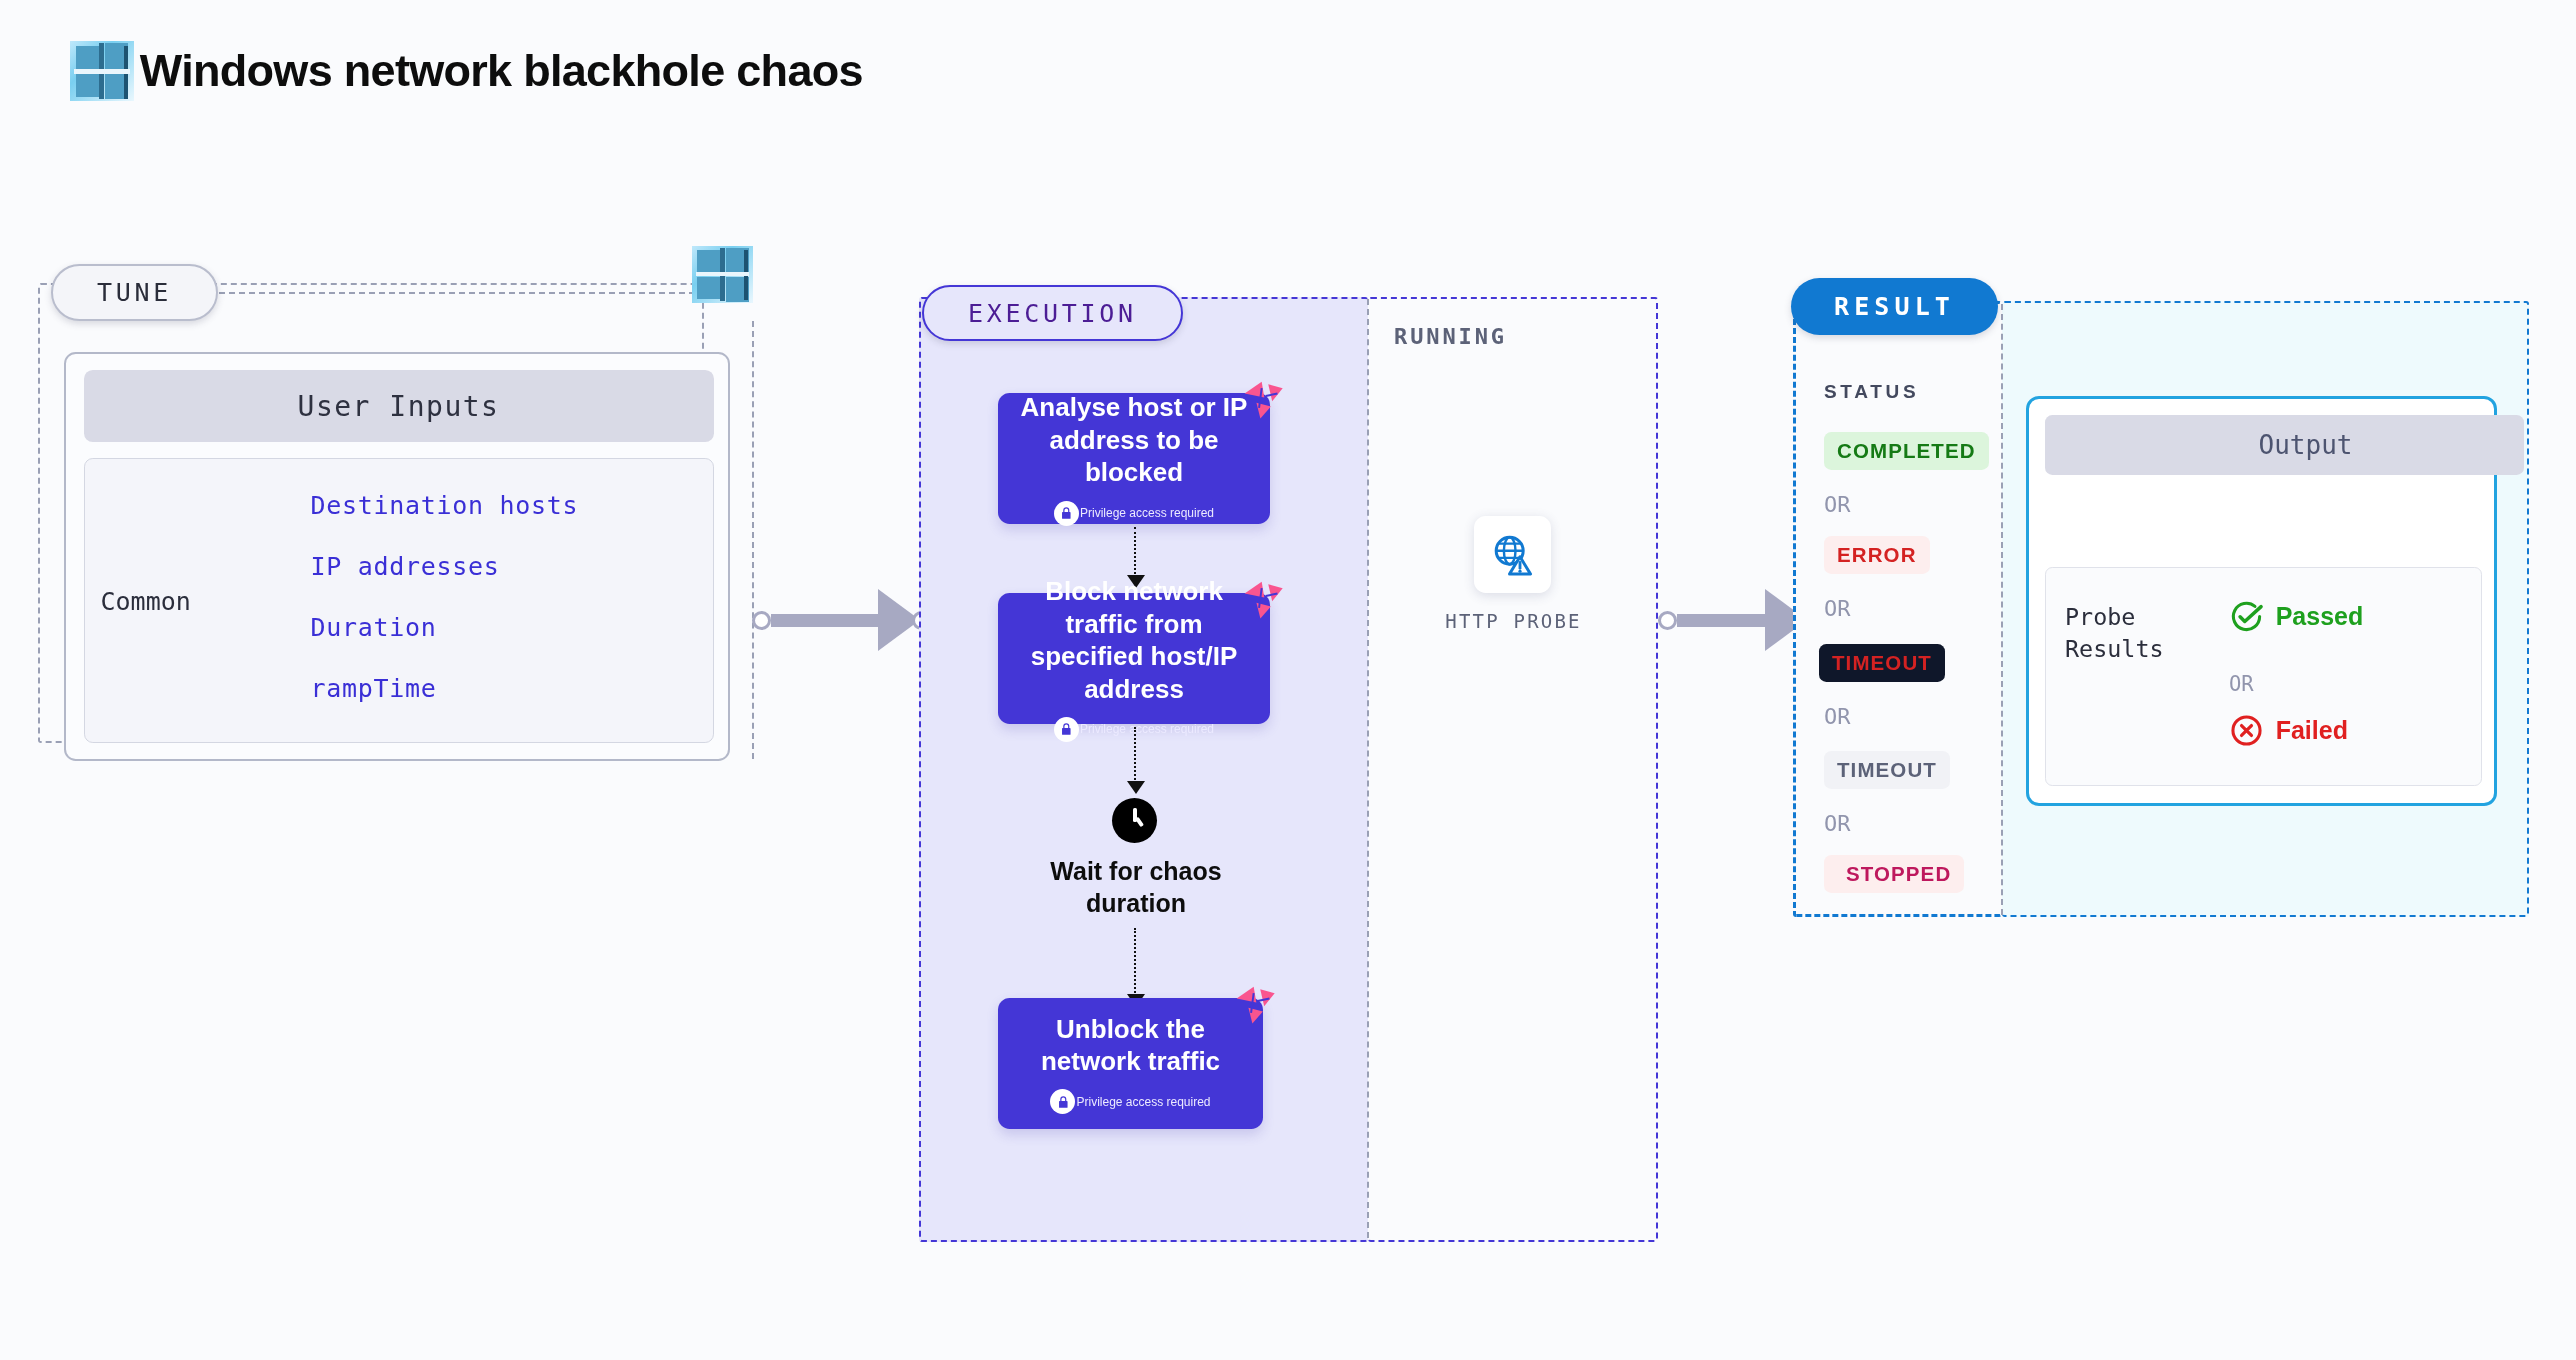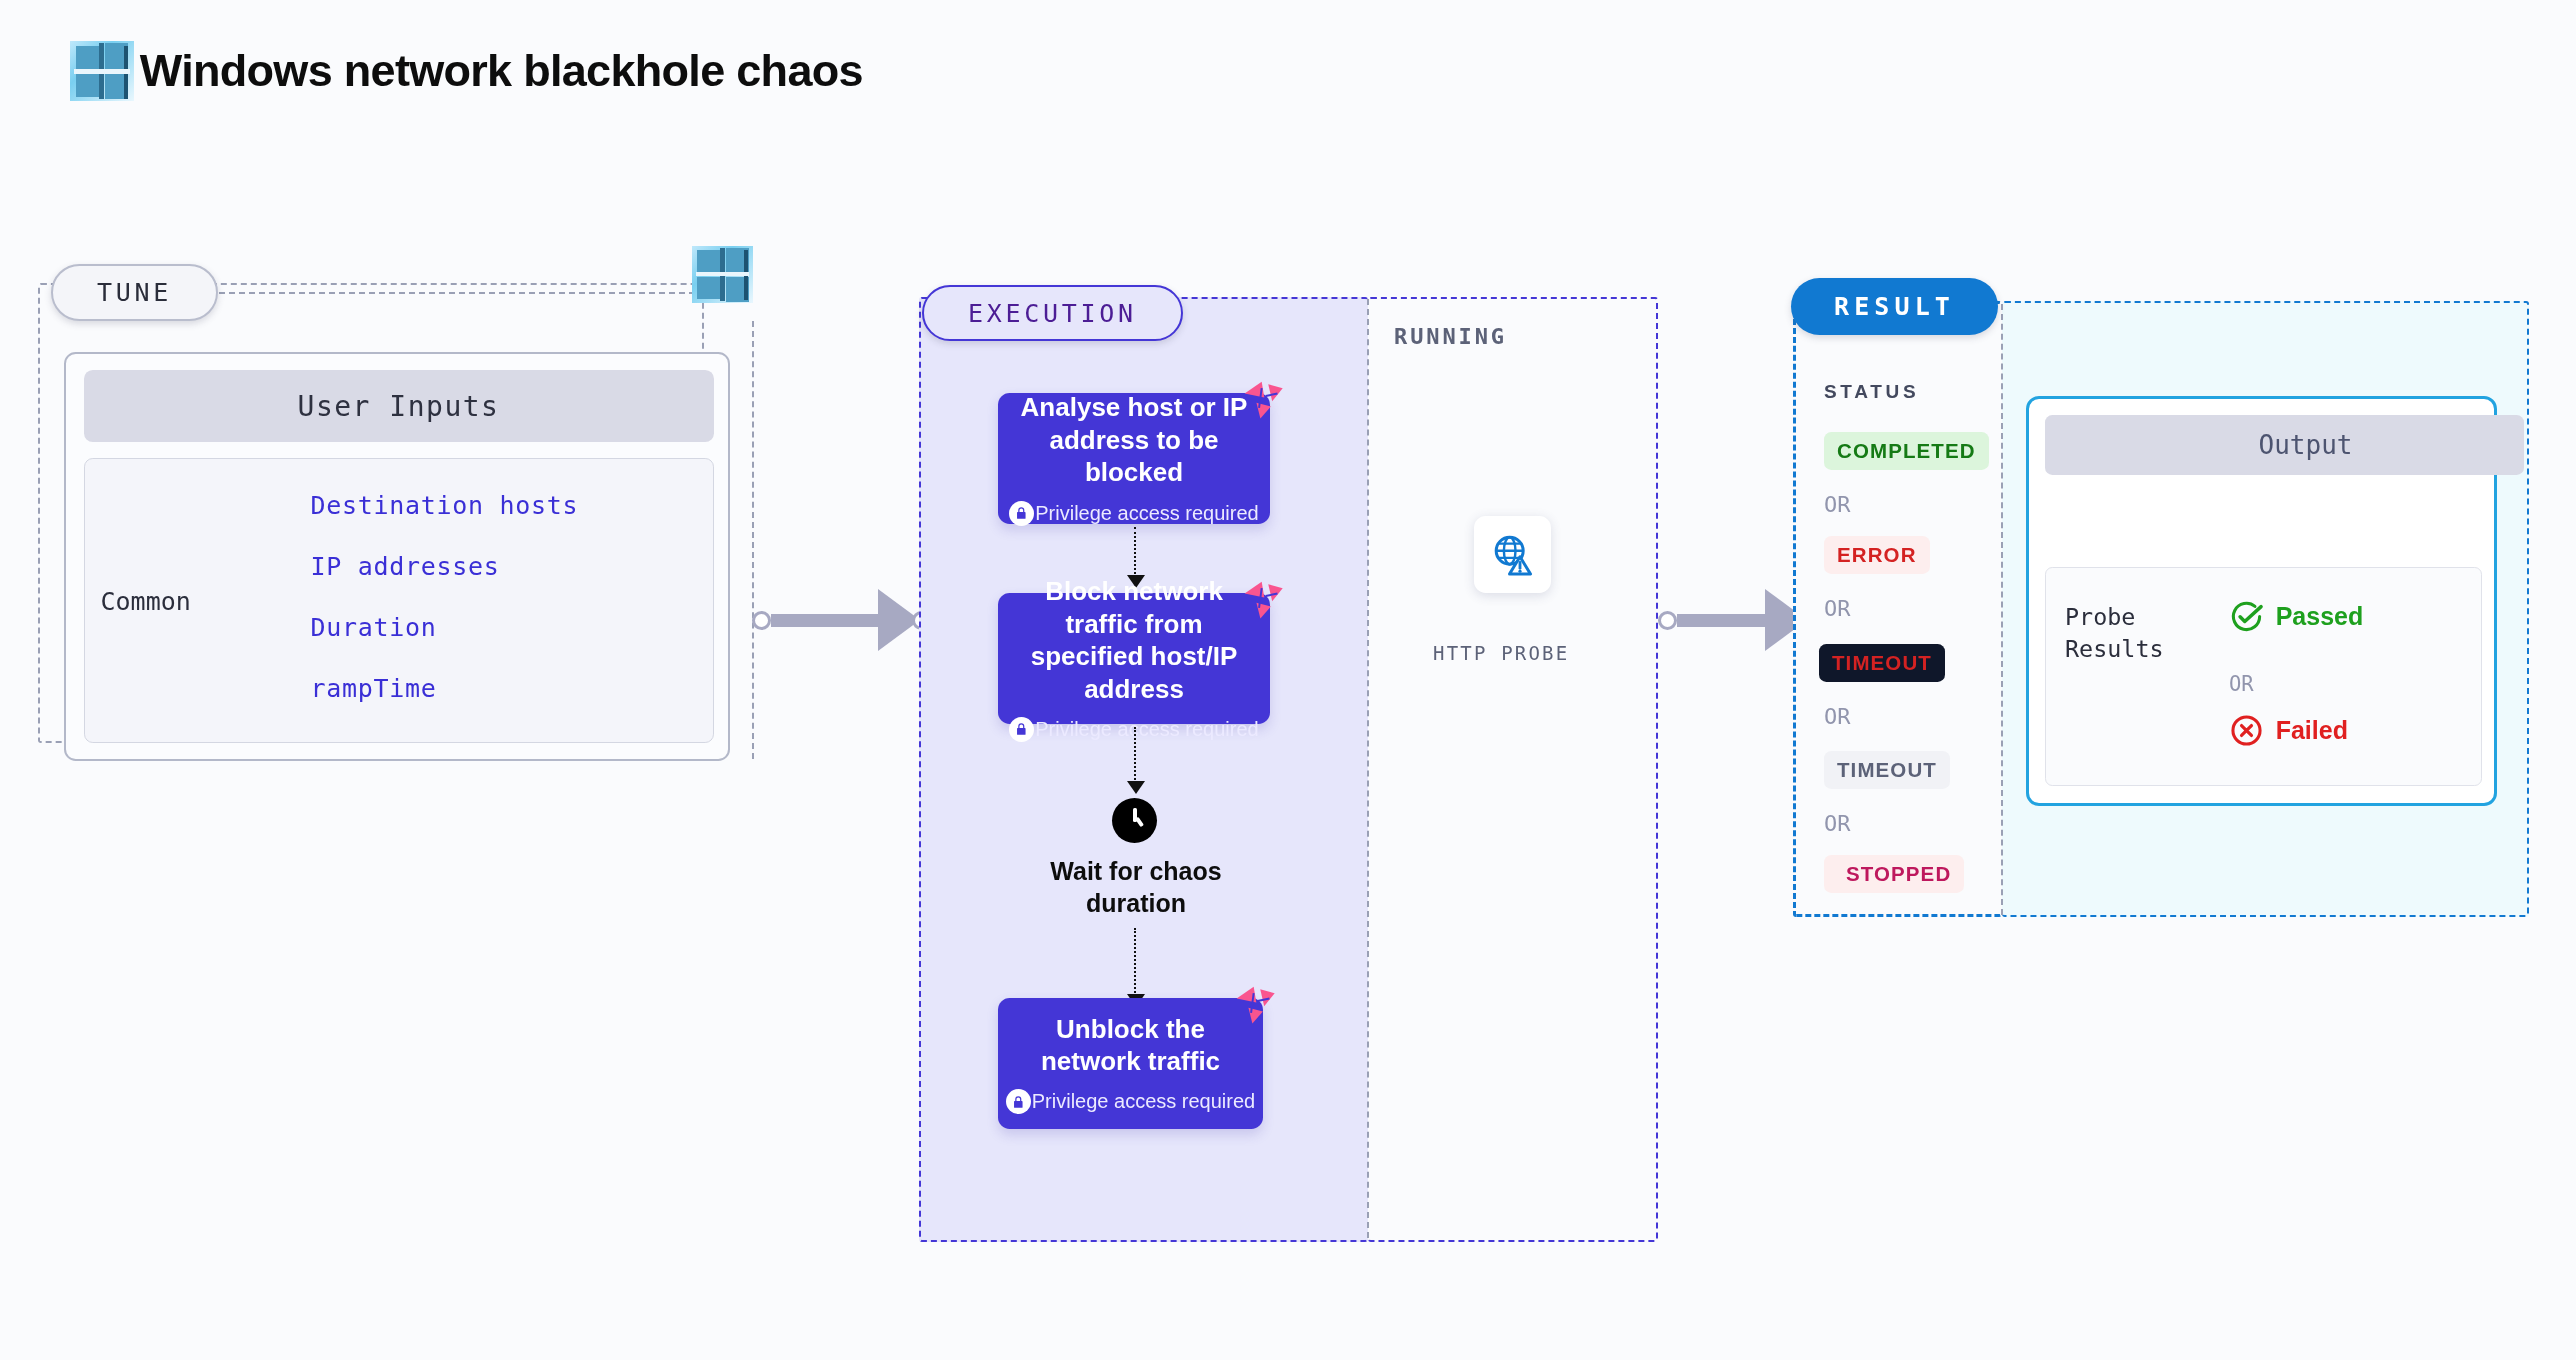--- a/index.html
+++ b/index.html
@@ -141,21 +141,21 @@
     position:absolute;box-sizing:border-box;
     background:#4436d6;border-radius:11.7px;
     box-shadow:0 5.8px 11.7px rgba(70,60,180,.18);
     color:#ffffff;text-align:center;
     display:flex;flex-direction:column;align-items:center;justify-content:center;
   }
   .exec-box .t{
     font-size:26px;font-weight:bold;line-height:1.25;padding:0 17.5px;
   }
   .exec-box .priv{
-    display:flex;align-items:center;gap:1px;margin-top:11.7px;font-size:20px;
+    display:flex;align-items:center;gap:1px;margin-top:11.7px;font-size:12px;
     color:#eceaff;
   }
   .lockcircle{
     width:25px;height:25px;border-radius:50%;background:#ffffff;
     display:flex;align-items:center;justify-content:center;flex:0 0 auto;
   }
 
   
   .litmus{position:absolute;width:42px;height:42px;}
 
@@ -178,21 +178,21 @@
   }
 
   
   #probe-card{
     position:absolute;left:1474px;top:516px;width:77px;height:77px;
     background:#ffffff;border-radius:11.7px;
     box-shadow:0 2.9px 10.2px rgba(60,70,110,.16);
     display:flex;align-items:center;justify-content:center;
   }
   #probe-label{
-    position:absolute;left:1433px;top:642px;width:161px;text-align:left;
+    position:absolute;left:1433px;top:610px;width:161px;text-align:center;
     font-family:"DejaVu Sans Mono", monospace;font-size:19px;
     color:#5c6278;letter-spacing:2.2px;
   }
 
   
   #result-status-panel{
     left:1793px;top:301px;width:209px;height:616px;
     border:3.7px dashed #1179d1;background:#fafbfd;
     border-right:none;box-sizing:border-box;
   }

